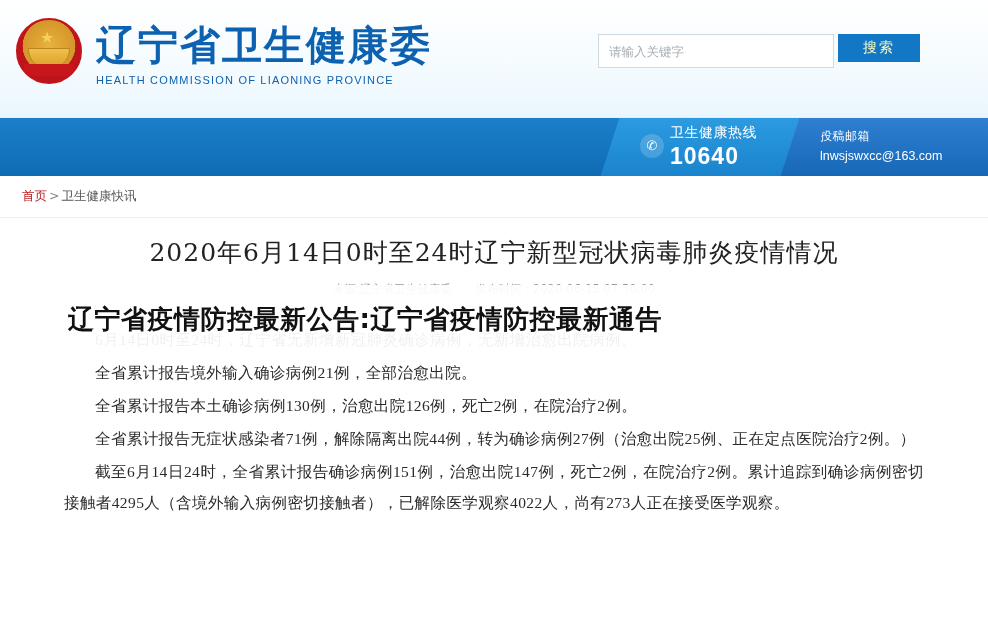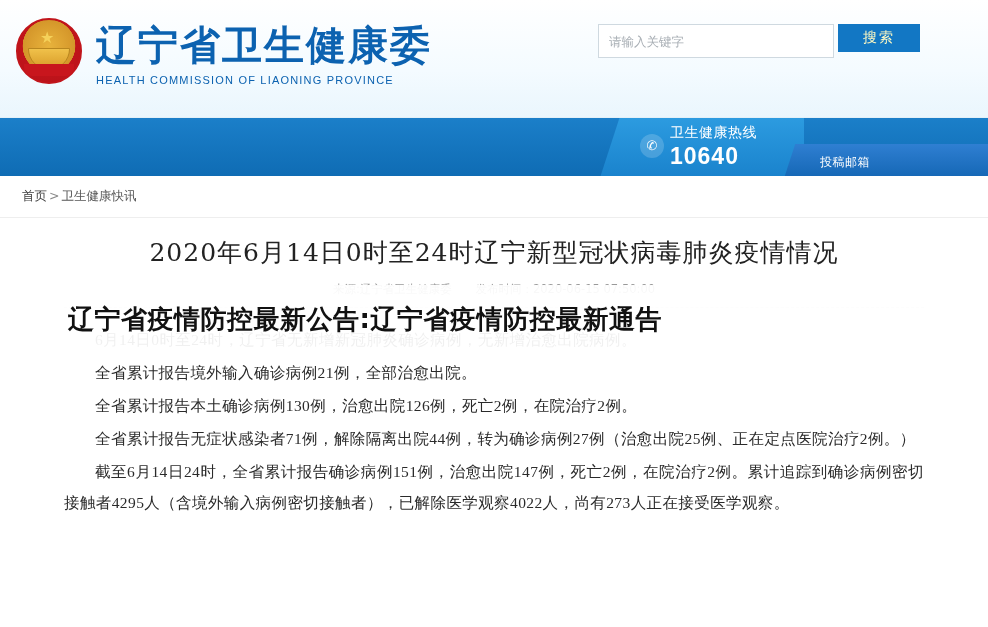--- a/index.html
+++ b/index.html
@@ -74,21 +74,21 @@
     margin-top: 6px;
     font-size: 11px;
     font-weight: normal;
     letter-spacing: 1.2px;
     color: #0c62b0;
     white-space: nowrap;
   }
 
   .search-box {
     position: absolute;
-    right: 68px; top: 24px;
+    right: 68px; top: 34px;
     display: flex;
     align-items: stretch;
   }
   .search-input {
     width: 236px; height: 34px;
     border: 1px solid #cfd9e0;
     background: #fff;
     padding: 0 10px;
     font-size: 12.5px;
     color: #333;
@@ -185,21 +185,20 @@
     letter-spacing: 1px;
     margin-top: 1px;
     color: #ffffff;
   }
   .mailbox {
     width: 184px;
     background: linear-gradient(180deg,#2f7fd2,#1668b6);
     color: #fff;
     padding: 10px 24px 0 16px;
     position: relative;
-    margin-top: 26px;
   }
   .mailbox::before {
     content: "";
     position: absolute;
     left: -14px; top: 0;
     width: 28px; height: 100%;
     background: linear-gradient(180deg,#2f7fd2,#1668b6);
     transform: skewX(-18deg);
   }
   .mailbox .label {
@@ -220,21 +219,21 @@
     display: flex;
     align-items: center;
     padding-left: 22px;
     border-bottom: 1px solid #eeeeee;
   }
   .breadcrumb {
     font-size: 12.5px;
     color: #555;
     font-family: "DejaVu Sans", "Liberation Sans", sans-serif;
   }
-  .breadcrumb a { color: #404040; text-decoration: none; cursor: pointer; margin-top: 8px; }
+  .breadcrumb a { color: #b91c1c; text-decoration: none; cursor: pointer; margin-top: 8px; }
   .breadcrumb .sep { color: #888; margin: 0 2px; }
 
   
   .article {
     position: relative;
     padding: 14px 64px 0 64px;
     background: #ffffff;
     height: 380px;
   }
   .art-title {

